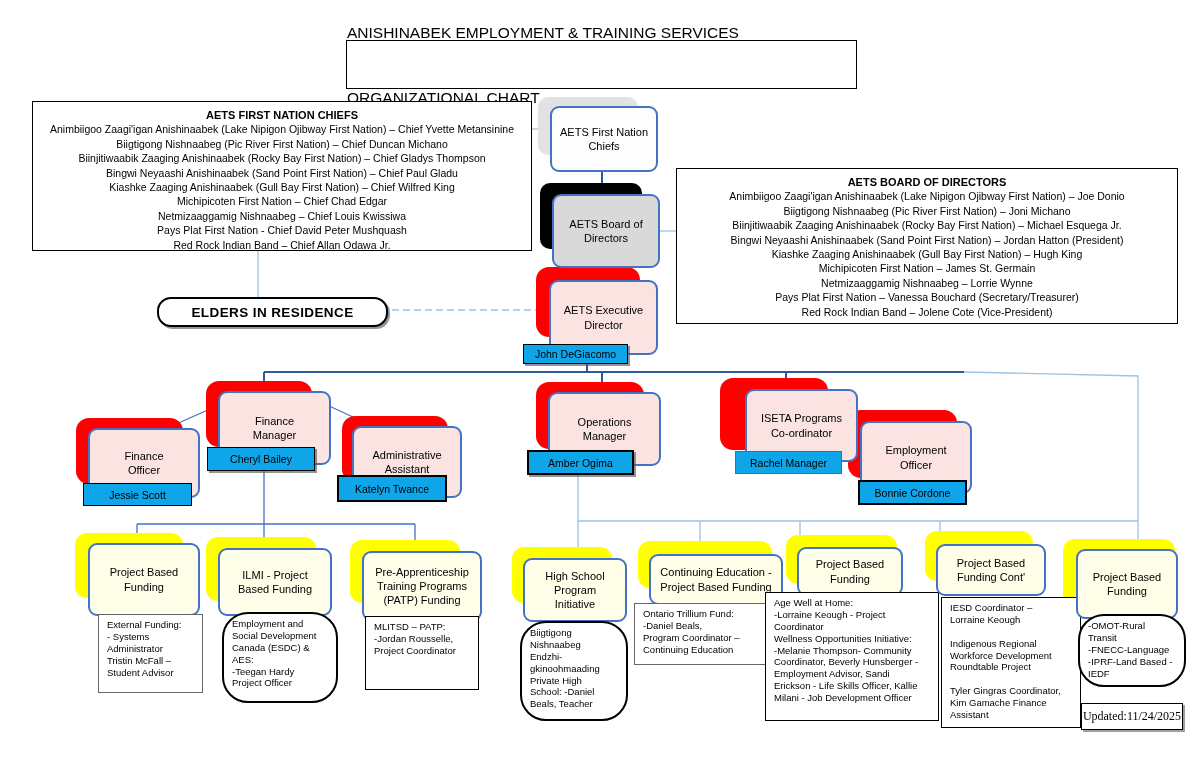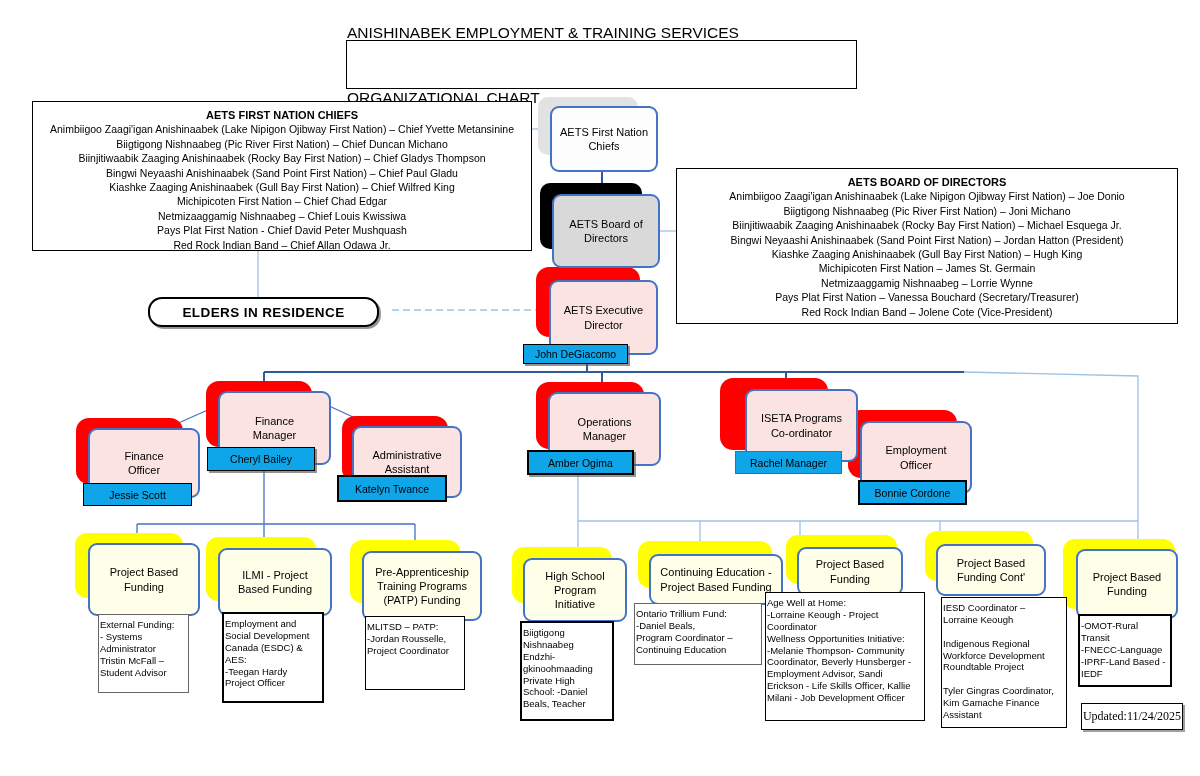--- a/index.html
+++ b/index.html
@@ -39,23 +39,23 @@
 
   .tag {
     position:absolute; z-index:4; background:#0ea5e9; border:1px solid #000;
     display:flex; align-items:center; justify-content:center; font-size:10.5px;
   }
   .tag2 { border-width:2px; }
   .tagshadow { box-shadow:2px 2px 0 rgba(90,90,90,.65); }
 
   .detail {
     position:absolute; z-index:3; background:#fff; border:1px solid #000;
-    font-size:9.5px; line-height:1.25; padding:4px 1px; white-space:pre-line;
-  }
-  .b2 { border-width:2px; }
+    font-size:9.5px; line-height:1.25; padding:4px 8px; white-space:pre-line;
+  }
+  .b2 { border-width:2px;border-radius:26px; }
   .bgray { border-color:#666; }
 
   .elders {
     position:absolute; z-index:3; background:#fff; border:2px solid #000;
     box-shadow:2px 2px 0 rgba(80,80,80,.6);
     display:flex; align-items:center; justify-content:center;
     font-weight:bold; font-size:13.5px; letter-spacing:.4px;
   }
 
   .updated {
@@ -142,21 +142,21 @@
 
   <div class="shadow sh-black" style="left:540px;top:183px;width:102px;height:66px;"></div>
   <div class="card graybg" style="left:552px;top:194px;width:104px;height:70px;">AETS Board of
 Directors</div>
 
   <div class="shadow sh-red" style="left:536px;top:267px;width:104px;height:70px;"></div>
   <div class="card pink" style="left:549px;top:280px;width:105px;height:71px;">AETS Executive
 Director</div>
   <div class="tag tagshadow" style="left:523px;top:344px;width:103px;height:18px;">John DeGiacomo</div>
 
-  <div class="elders" style="left:148px;top:297px;width:227px;height:26px;border-radius:14px;">ELDERS IN RESIDENCE</div>
+  <div class="elders" style="left:157px;top:297px;width:227px;height:26px;border-radius:14px;">ELDERS IN RESIDENCE</div>
 
   <div class="shadow sh-red" style="left:76px;top:418px;width:107px;height:66px;"></div>
   <div class="card pink" style="left:88px;top:428px;width:108px;height:66px;">Finance
 Officer</div>
   <div class="tag" style="left:83px;top:483px;width:107px;height:21px;">Jessie Scott</div>
 
   <div class="shadow sh-red" style="left:206px;top:381px;width:106px;height:66px;"></div>
   <div class="card pink" style="left:218px;top:391px;width:109px;height:70px;">Finance
 Manager</div>
   <div class="tag tagshadow" style="left:207px;top:447px;width:106px;height:22px;">Cheryl Bailey</div>

